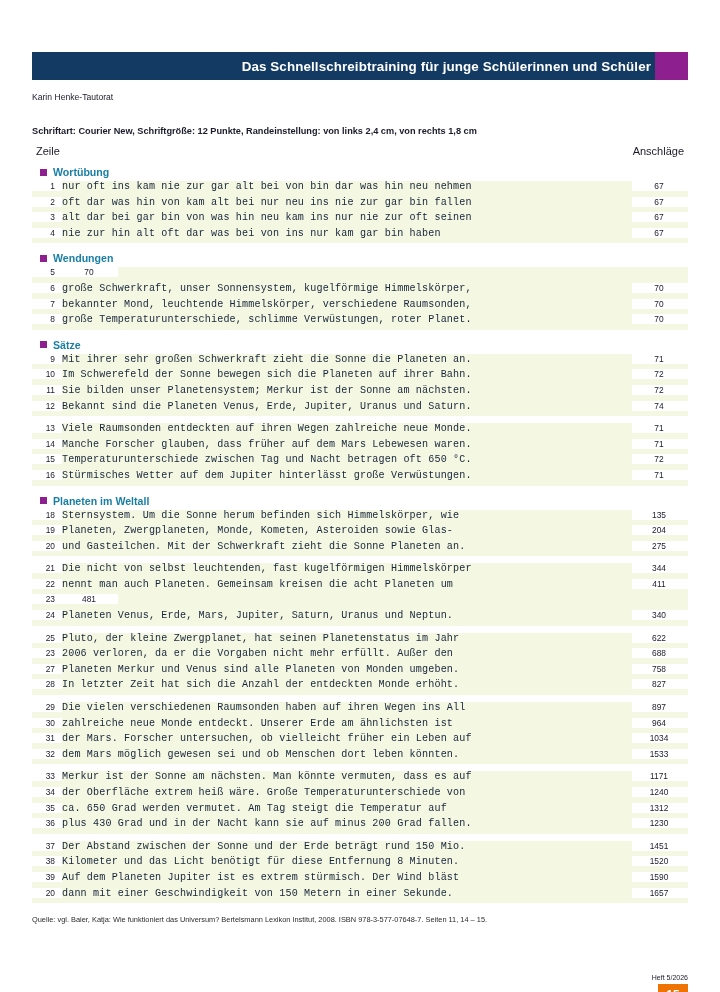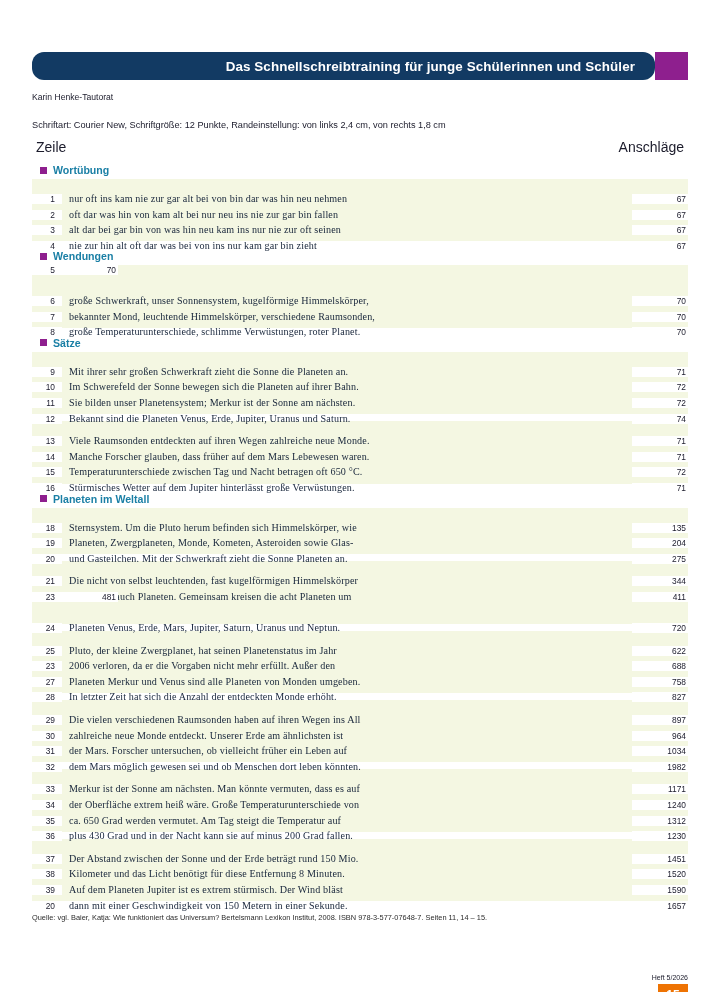--- a/index.html
+++ b/index.html
@@ -30,52 +30,52 @@
     height: 28px;
     display: flex;
     align-items: stretch;
   }
   .header-main {
     flex: 1 1 auto;
     background: #123a63;
     display: flex;
     align-items: center;
     justify-content: flex-end;
-    padding-right: 20px;
-    border-radius: 12px;
+    padding-right: 4px;
   }
   .header-main span {
     color: #ffffff;
     font-size: 13.4px;
     font-weight: bold;
     letter-spacing: 0.1px;
   }
   .header-accent {
     width: 33px;
     background: #8e1f8e;
   }
 
   .author {
     margin-top: 12px;
     font-size: 8.6px;
     color: #1b1b2b;
   }
 
   .settings-line {
-    margin-top: 18px;
+    margin-top: 24px;
     font-size: 9.2px;
     color: #1b1b2b;
+    font-weight: bold;
   }
 
   
   .col-head {
     margin-top: 9px;
     display: flex;
     justify-content: space-between;
-    font-size: 14px;
+    font-size: 11px;
     color: #1b1b2b;
     border-bottom: 0;
   }
   .col-head .zeile { padding-left: 4px; }
   .col-head .anschlaege { padding-right: 4px; }
 
   
   .section-title {
     display: flex;
     align-items: center;
@@ -106,31 +106,29 @@
     text-align: right;
     font-size: 8.4px;
     color: #1b1b2b;
     flex: 0 0 30px;
     padding-right: 7px;
     box-sizing: border-box;
     font-family: "Liberation Sans", sans-serif;
   }
   .txt {
     flex: 1 1 auto;
-    font-family: Liberation Serif, serif;
+    font-family: Liberation Mono, monospace;
     font-size: 10.1px;
     color: #17253a;
     white-space: pre;
-    padding-left: 7px;
     letter-spacing: 0.15px;
-    margin-top: 14px;
   }
   .cnt {
     flex: 0 0 54px;
-    text-align: right;
+    text-align: center;
     font-size: 8.4px;
     color: #1b1b2b;
     padding-right: 2px;
   }
   .band {
     background: #f4f7e2;
   }
   .band .line-row .ln,
   .band .line-row .cnt {
     background: #ffffff;
@@ -204,21 +202,21 @@
           <div class="txt">oft dar was hin von kam alt bei nur neu ins nie zur gar bin fallen</div>
           <div class="cnt">67</div>
         </div>
         <div class="line-row">
           <div class="ln">3</div>
           <div class="txt">alt dar bei gar bin von was hin neu kam ins nur nie zur oft seinen</div>
           <div class="cnt">67</div>
         </div>
         <div class="line-row">
           <div class="ln">4</div>
-          <div class="txt">nie zur hin alt oft dar was bei von ins nur kam gar bin zieht</div>
+          <div class="txt">nie zur hin alt oft dar was bei von ins nur kam gar bin haben</div>
           <div class="cnt">67</div>
         </div>
       </div>
       <div class="section-title">
         <span class="bullet"></span>
         <span class="label">Wendungen</span>
       </div>
       <div class="band">
         <div class="line-row">
           <div class="ln">5</div>
@@ -289,21 +287,21 @@
           <div class="cnt">71</div>
         </div>
       </div>
       <div class="section-title">
         <span class="bullet"></span>
         <span class="label">Planeten im Weltall</span>
       </div>
       <div class="band">
         <div class="line-row">
           <div class="ln">18</div>
-          <div class="txt">Sternsystem. Um die Pluto herum befinden sich Himmelskörper, wie</div>
+          <div class="txt">Sternsystem. Um die Sonne herum befinden sich Himmelskörper, wie</div>
           <div class="cnt">135</div>
         </div>
         <div class="line-row">
           <div class="ln">19</div>
           <div class="txt">Planeten, Zwergplaneten, Monde, Kometen, Asteroiden sowie Glas-</div>
           <div class="cnt">204</div>
         </div>
         <div class="line-row">
           <div class="ln">20</div>
           <div class="txt">und Gasteilchen. Mit der Schwerkraft zieht die Sonne Planeten an.</div>
@@ -322,21 +320,21 @@
           <div class="txt">nennt man auch Planeten. Gemeinsam kreisen die acht Planeten um</div>
           <div class="cnt">411</div>
         </div>
         <div class="line-row">
           <div class="ln">23</div>
           <div class="cnt">481</div>
         </div>
         <div class="line-row">
           <div class="ln">24</div>
           <div class="txt">Planeten Venus, Erde, Mars, Jupiter, Saturn, Uranus und Neptun.</div>
-          <div class="cnt">720</div>
+          <div class="cnt">340</div>
         </div>
       </div>
       <div class="group-gap"></div>
       <div class="band">
         <div class="line-row">
           <div class="ln">25</div>
           <div class="txt">Pluto, der kleine Zwergplanet, hat seinen Planetenstatus im Jahr</div>
           <div class="cnt">622</div>
         </div>
         <div class="line-row">
@@ -368,21 +366,21 @@
           <div class="cnt">964</div>
         </div>
         <div class="line-row">
           <div class="ln">31</div>
           <div class="txt">der Mars. Forscher untersuchen, ob vielleicht früher ein Leben auf</div>
           <div class="cnt">1034</div>
         </div>
         <div class="line-row">
           <div class="ln">32</div>
           <div class="txt">dem Mars möglich gewesen sei und ob Menschen dort leben könnten.</div>
-          <div class="cnt">1982</div>
+          <div class="cnt">1533</div>
         </div>
       </div>
       <div class="group-gap"></div>
       <div class="band">
         <div class="line-row">
           <div class="ln">33</div>
           <div class="txt">Merkur ist der Sonne am nächsten. Man könnte vermuten, dass es auf</div>
           <div class="cnt">1171</div>
         </div>
         <div class="line-row">

